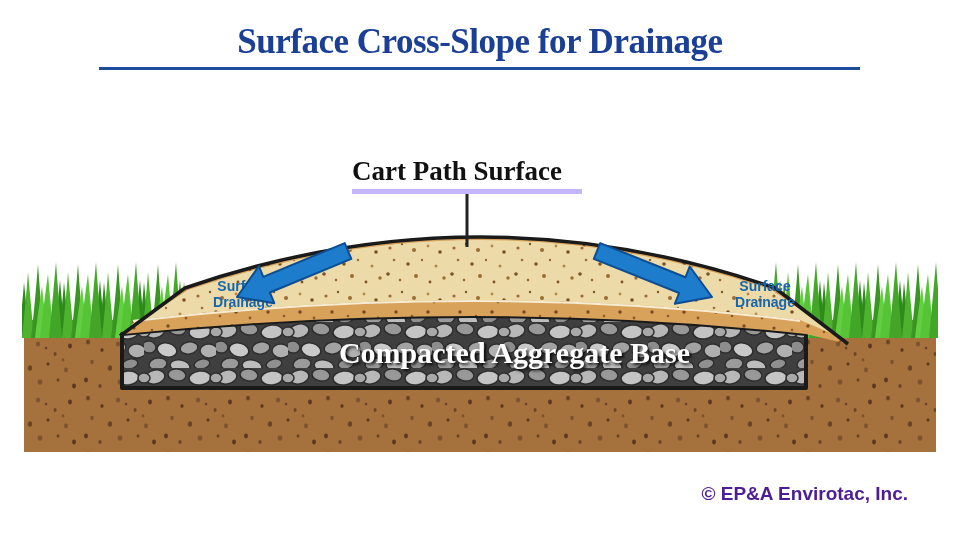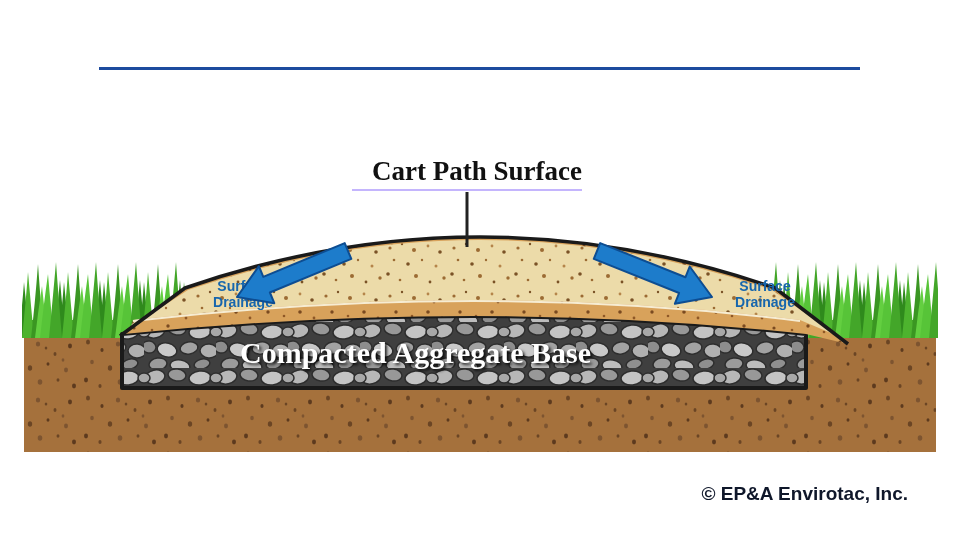--- a/index.html
+++ b/index.html
@@ -28,33 +28,33 @@
     position:absolute;left:0;top:22px;width:960px;text-align:center;
     font-size:35px;font-weight:bold;color:var(--title-blue);
     letter-spacing:-0.5px;
   }
   .title-rule{
     position:absolute;left:99px;top:67px;width:761px;height:3px;
     background:var(--rule-blue);
   }
   .cart-label{
     position:absolute;left:352px;top:156px;width:230px;
-    text-align:right;font-size:27px;font-weight:bold;color:var(--text-black);
-    border-bottom:2px solid #c4b5fd;padding-bottom:2px;
+    text-align:left;font-size:27px;font-weight:bold;color:var(--text-black);
+    border-bottom:5px solid #c4b5fd;padding-bottom:2px;
   }
   .layer-label{
-    position:absolute;text-align:left;font-weight:bold;color:var(--label-white);
+    position:absolute;text-align:right;font-weight:bold;color:var(--label-white);
     text-shadow:2px 2px 3px rgba(0,0,0,0.85);
   }
   .aggregate-label{left:240px;top:336px;width:450px;font-size:30px;}
   .subbase-label{left:362px;top:406px;width:200px;font-size:29px;}
   .copyright{
     position:absolute;top:483px;right:52px;
     font-family:"Liberation Sans",sans-serif;font-size:19px;font-weight:bold;
-    color:#0f172a;
+    color:#4c1d95;
   }
   text.drainage{
     font-family:"Liberation Sans",sans-serif;font-size:14px;font-weight:bold;
     fill:var(--drainage-text);text-anchor:middle;
   }
 </style>
 </head>
 <body>
 
 <div class="stage">
@@ -163,20 +163,21 @@
 
     <text class="drainage" x="243" y="291">Surface</text>
     <text class="drainage" x="243" y="307">Drainage</text>
     <text class="drainage" x="765" y="291">Surface</text>
     <text class="drainage" x="765" y="307">Drainage</text>
 
     <path d="M344.7,243.1 L263.3,276.8 L258.9,266.2 L237,297 L274.3,303.2 L269.9,292.5 L351.3,258.9 Z" fill="var(--arrow-blue)" stroke="var(--arrow-outline)" stroke-width="2" stroke-linejoin="round"></path>
     <path d="M600.2,243.1 L685.5,277.2 L689.7,266.5 L712,297 L674.9,303.7 L679.1,293 L593.8,258.9 Z" fill="var(--arrow-blue)" stroke="var(--arrow-outline)" stroke-width="2" stroke-linejoin="round"></path>
   </svg>
 
+  <div class="page-title">Surface Cross-Slope for Drainage</div>
   <div class="title-rule"></div>
 
   <div class="cart-label">Cart Path Surface</div>
 
   <div class="layer-label aggregate-label">Compacted Aggregate Base</div>
 
   <div class="copyright">© EP&amp;A Envirotac, Inc.</div>
 </div>
 
 </body></html>

